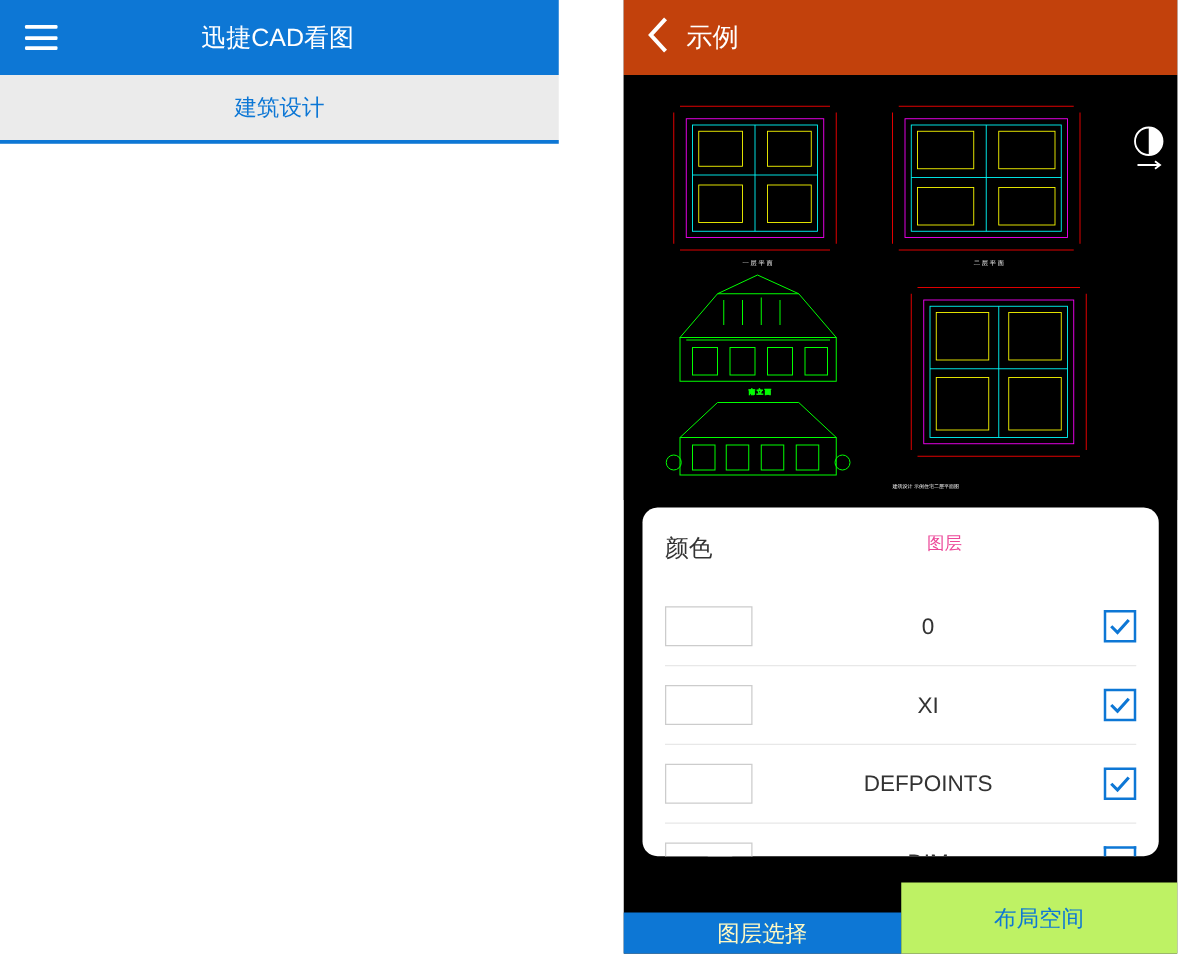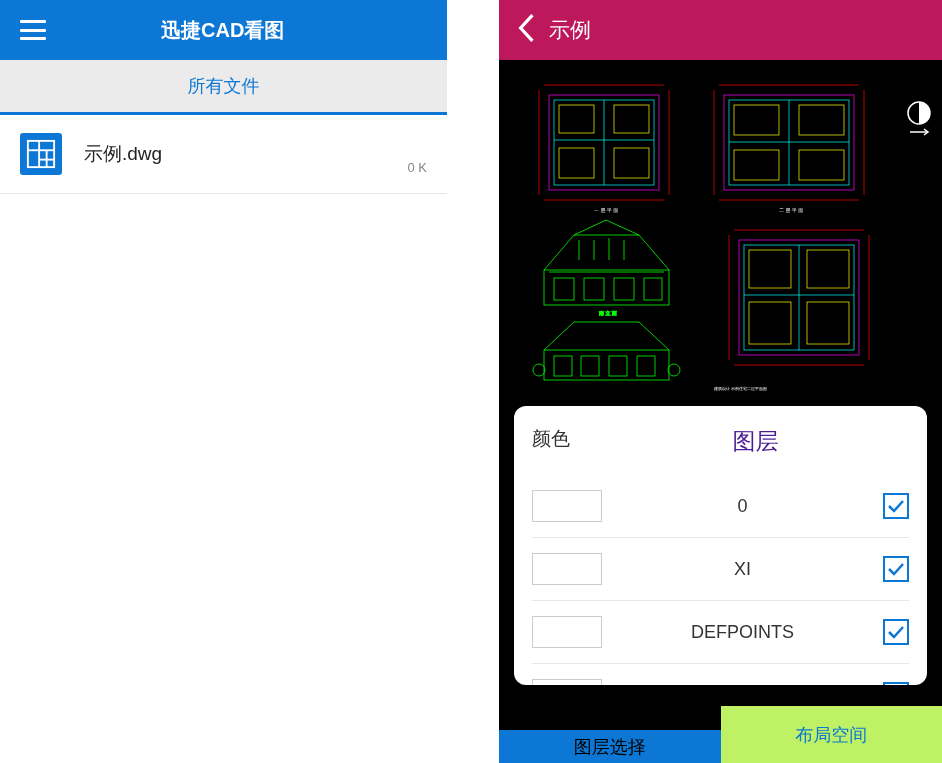--- a/index.html
+++ b/index.html
@@ -1,95 +1,82 @@
 <!DOCTYPE html>
 <html><head>
 <meta charset="utf-8">
 <style>
 * { margin: 0; padding: 0; box-sizing: border-box; }
 body { font-family: "Microsoft YaHei", "PingFang SC", -apple-system, sans-serif; background: #fff; width: 942px; height: 763px; position: relative; }
 
 
 .phone-left { position: absolute; left: 0; top: 0; width: 447px; height: 763px; background: #fff; }
-.header-left { background: #0d77d5; height: 60px; display: flex; align-items: center; padding: 0 20px; font-weight: bold; }
+.header-left { background: #0d77d5; height: 60px; display: flex; align-items: center; padding: 0 20px; }
 .hamburger { width: 26px; height: 20px; cursor: pointer; display: flex; flex-direction: column; justify-content: space-between; }
 .hamburger span { display: block; height: 3px; background: #fff; border-radius: 1px; }
 .title-left { color: #fff; font-size: 20px; margin-left: 115px; }
 
 .tabs { display: flex; background: #ebebeb; height: 55px; }
 .tab { flex: 1; display: flex; align-items: center; justify-content: center; font-size: 18px; cursor: pointer; }
 .tab.active { color: #0d77d5; border-bottom: 3px solid #0d77d5; }
 .tab.inactive { color: #444; }
 
 .file-item { display: flex; align-items: center; padding: 18px 20px; border-bottom: 1px solid #e8e8e8; }
 .file-icon { width: 42px; height: 42px; background: #0d77d5; border-radius: 3px; display: flex; align-items: center; justify-content: center; flex-shrink: 0; }
 .file-icon svg { width: 30px; height: 30px; }
 .file-name { margin-left: 22px; font-size: 19px; color: #222; flex: 1; }
 .file-size { font-size: 13px; color: #888; align-self: flex-end; }
 
 
 .phone-right { position: absolute; right: 0; top: 0; width: 443px; height: 763px; background: #000; }
-.header-right { background: #be185d; height: 60px; display: flex; align-items: center; padding: 0 18px; }
+.header-right { background: #c2410c; height: 60px; display: flex; align-items: center; padding: 0 18px; }
 .back-chevron { cursor: pointer; }
 .back-chevron svg { width: 18px; height: 30px; }
 .title-right { color: #fff; font-size: 21px; margin-left: 14px; }
 
 .cad-canvas { background: #000; height: 340px; position: relative; overflow: hidden; }
 .compass { position: absolute; top: 40px; right: 10px; }
 
 
 .layer-panel { position: absolute; left: 15px; right: 15px; top: 406px; bottom: 78px; background: #fff; border-radius: 12px; padding: 20px 18px 0; overflow: hidden; }
 .panel-tail { position: absolute; bottom: -10px; left: 50px; width: 0; height: 0; border-left: 12px solid transparent; border-right: 12px solid transparent; border-top: 12px solid #fff; }
 .panel-header { display: flex; margin-bottom: 18px; }
 .col-color { width: 100px; font-size: 19px; color: #333; }
-.col-layer { flex: 1; text-align: center; font-size: 23px; color: #4c1d95; }
+.col-layer { flex: 1; text-align: center; font-size: 14px; color: #ec4899; }
 .col-check { width: 30px; }
 
 .layer-row { display: flex; align-items: center; padding: 15px 0; border-bottom: 1px solid #e8e8e8; }
 .color-swatch { width: 70px; height: 32px; border: 1px solid #ccc; background: #fff; }
 .layer-name { flex: 1; text-align: center; font-size: 18px; color: #333; padding: 0 10px; }
 .check-box { width: 26px; height: 26px; border: 2.5px solid #0d77d5; display: flex; align-items: center; justify-content: center; cursor: pointer; }
 .check-box svg { width: 18px; height: 14px; }
 
 
 .bottom-bar { position: absolute; bottom: 0; left: 0; right: 0; height: 57px; display: flex; }
 .bb-item { flex: 1; display: flex; align-items: center; justify-content: center; font-size: 18px; cursor: pointer; }
-.bb-active { background: #0d77d5; color: #000000; margin-top: 24px; }
+.bb-active { background: #0d77d5; color: #fef9c3; margin-top: 24px; }
 .bb-inactive { background: #bef264; color: #0d77d5; }
 </style>
 </head>
 <body>
 
 <div class="phone-left">
   <div class="header-left">
     <div class="hamburger">
       <span></span>
         <span></span>
         <span></span>
     </div>
     <div class="title-left">迅捷CAD看图</div>
   </div>
 
   <div class="tabs">
-    <div class="tab active">所有文件</div>
-  </div>
-
-  <div class="file-item">
-    <div class="file-icon">
-      <svg viewBox="0 0 32 32">
-        <rect x="2" y="2" width="28" height="28" fill="none" stroke="#fff" stroke-width="2"></rect>
-        <line x1="2" y1="12" x2="30" y2="12" stroke="#fff" stroke-width="2"></line>
-        <line x1="14" y1="2" x2="14" y2="30" stroke="#fff" stroke-width="2"></line>
-        <line x1="22" y1="12" x2="22" y2="30" stroke="#fff" stroke-width="2"></line>
-        <line x1="14" y1="22" x2="30" y2="22" stroke="#fff" stroke-width="2"></line>
-      </svg>
-    </div>
-    <div class="file-name">示例.dwg</div>
-    <div class="file-size">0 K</div>
-  </div>
+    <div class="tab active">建筑设计</div>
+  </div>
+
 </div>
 
 <div class="phone-right">
   <div class="header-right">
     <div class="back-chevron">
       <svg viewBox="0 0 16 28">
         <polyline points="14,2 3,14 14,26" fill="none" stroke="#fff" stroke-width="3"></polyline>
       </svg>
     </div>
     <div class="title-right">示例</div>

